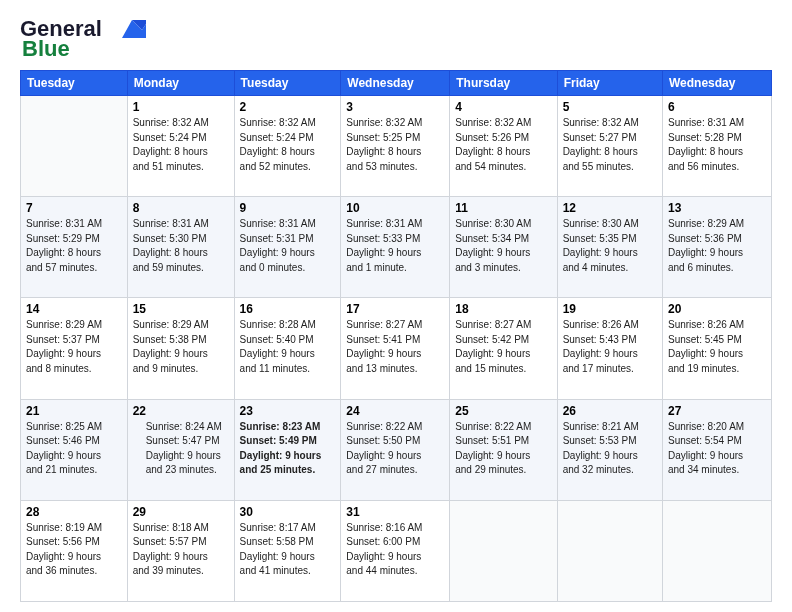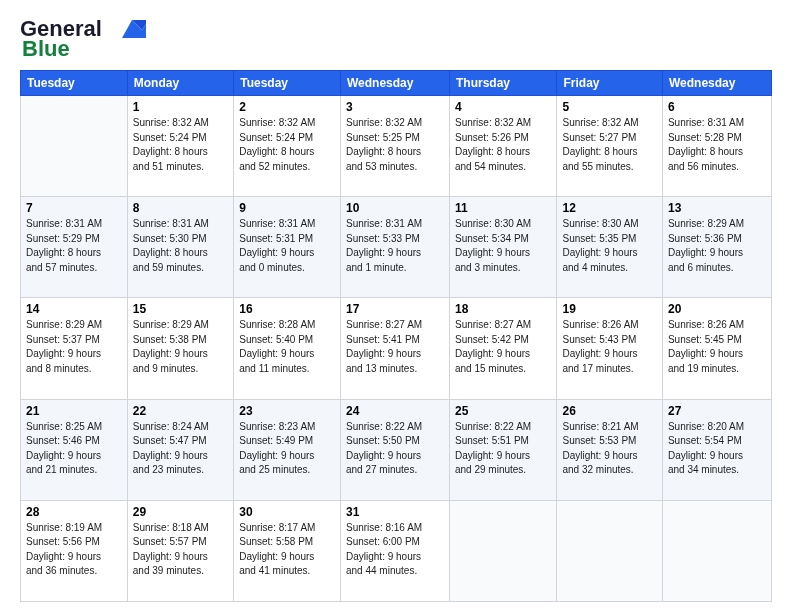--- a/index.html
+++ b/index.html
@@ -264,28 +264,28 @@
         <tr>
           <td>
             <span class="day-num">21</span>
             <div class="day-info" style="white-space: pre-line;">Sunrise: 8:25 AM
 Sunset: 5:46 PM
 Daylight: 9 hours
 and 21 minutes.</div>
           </td>
           <td>
             <span class="day-num">22</span>
-            <div class="day-info" style="white-space: pre-line;">Sunrise: 8:24 AM
+            <div class="day-info" style="white-space: pre-line; margin-left: 13px;">Sunrise: 8:24 AM
 Sunset: 5:47 PM
 Daylight: 9 hours
 and 23 minutes.</div>
           </td>
           <td>
             <span class="day-num">23</span>
-            <div class="day-info" style="white-space: pre-line;">Sunrise: 8:23 AM
+            <div class="day-info" style="white-space: pre-line; font-weight: bold;">Sunrise: 8:23 AM
 Sunset: 5:49 PM
 Daylight: 9 hours
 and 25 minutes.</div>
           </td>
           <td>
             <span class="day-num">24</span>
             <div class="day-info" style="white-space: pre-line;">Sunrise: 8:22 AM
 Sunset: 5:50 PM
 Daylight: 9 hours
 and 27 minutes.</div>

